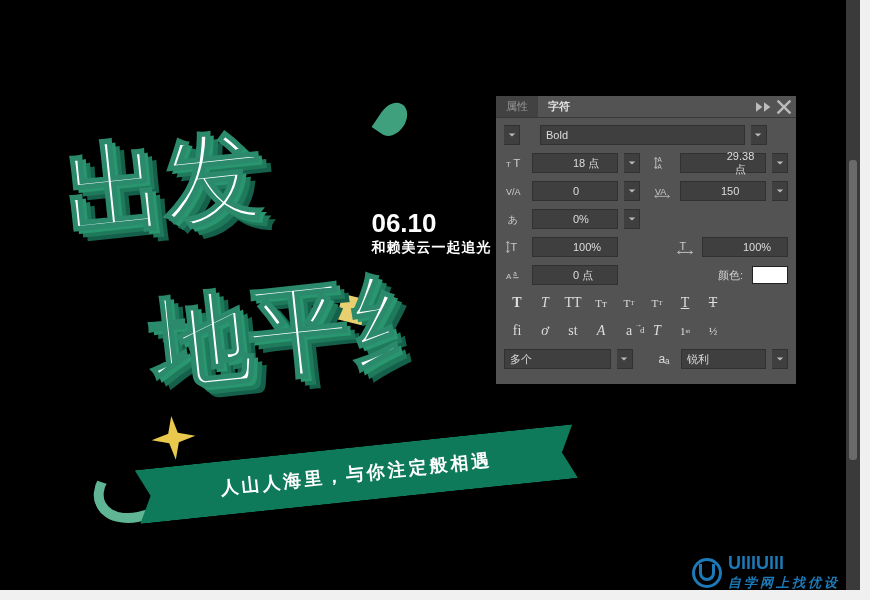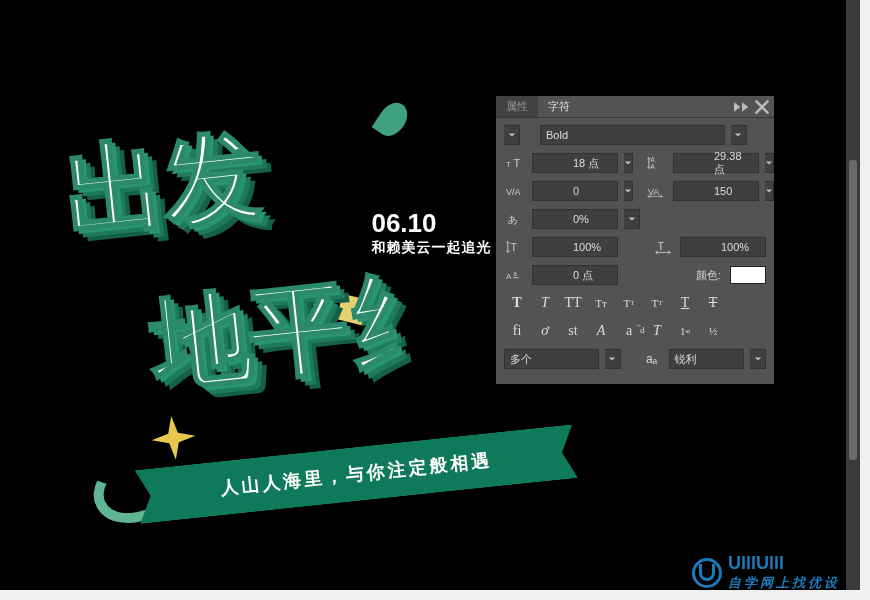--- a/index.html
+++ b/index.html
@@ -111,25 +111,26 @@
   top: 160px; left: 3px;
   width: 8px; height: 300px;
   background: #6a6a6a;
   border-radius: 3px;
 }
 
 
 .panel {
   position: absolute;
   left: 496px; top: 96px;
-  width: 278px;
+  width: 300px;
   background: #535353;
   color: #cfcfcf;
   font-size: 11px;
   box-shadow: 0 2px 12px rgba(0,0,0,.5);
+  text-align: center;
 }
 .panel-header {
   height: 22px;
   background: #535353;
   display: flex;
   align-items: center;
   border-bottom: 1px solid #383838;
 }
 .panel-tabs {
   display: flex;
@@ -139,20 +140,21 @@
   padding: 0 10px;
   display: flex;
   align-items: center;
   font-size: 11px;
   color: #999;
   cursor: pointer;
 }
 .panel-tab.active {
   background: #535353;
   color: #e0e0e0;
+  font-weight: bold;
 }
 .panel-tab.inactive {
   background: #424242;
 }
 .panel-hdr-right {
   margin-left: auto;
   display: flex;
   align-items: center;
   gap: 4px;
   padding-right: 4px;

